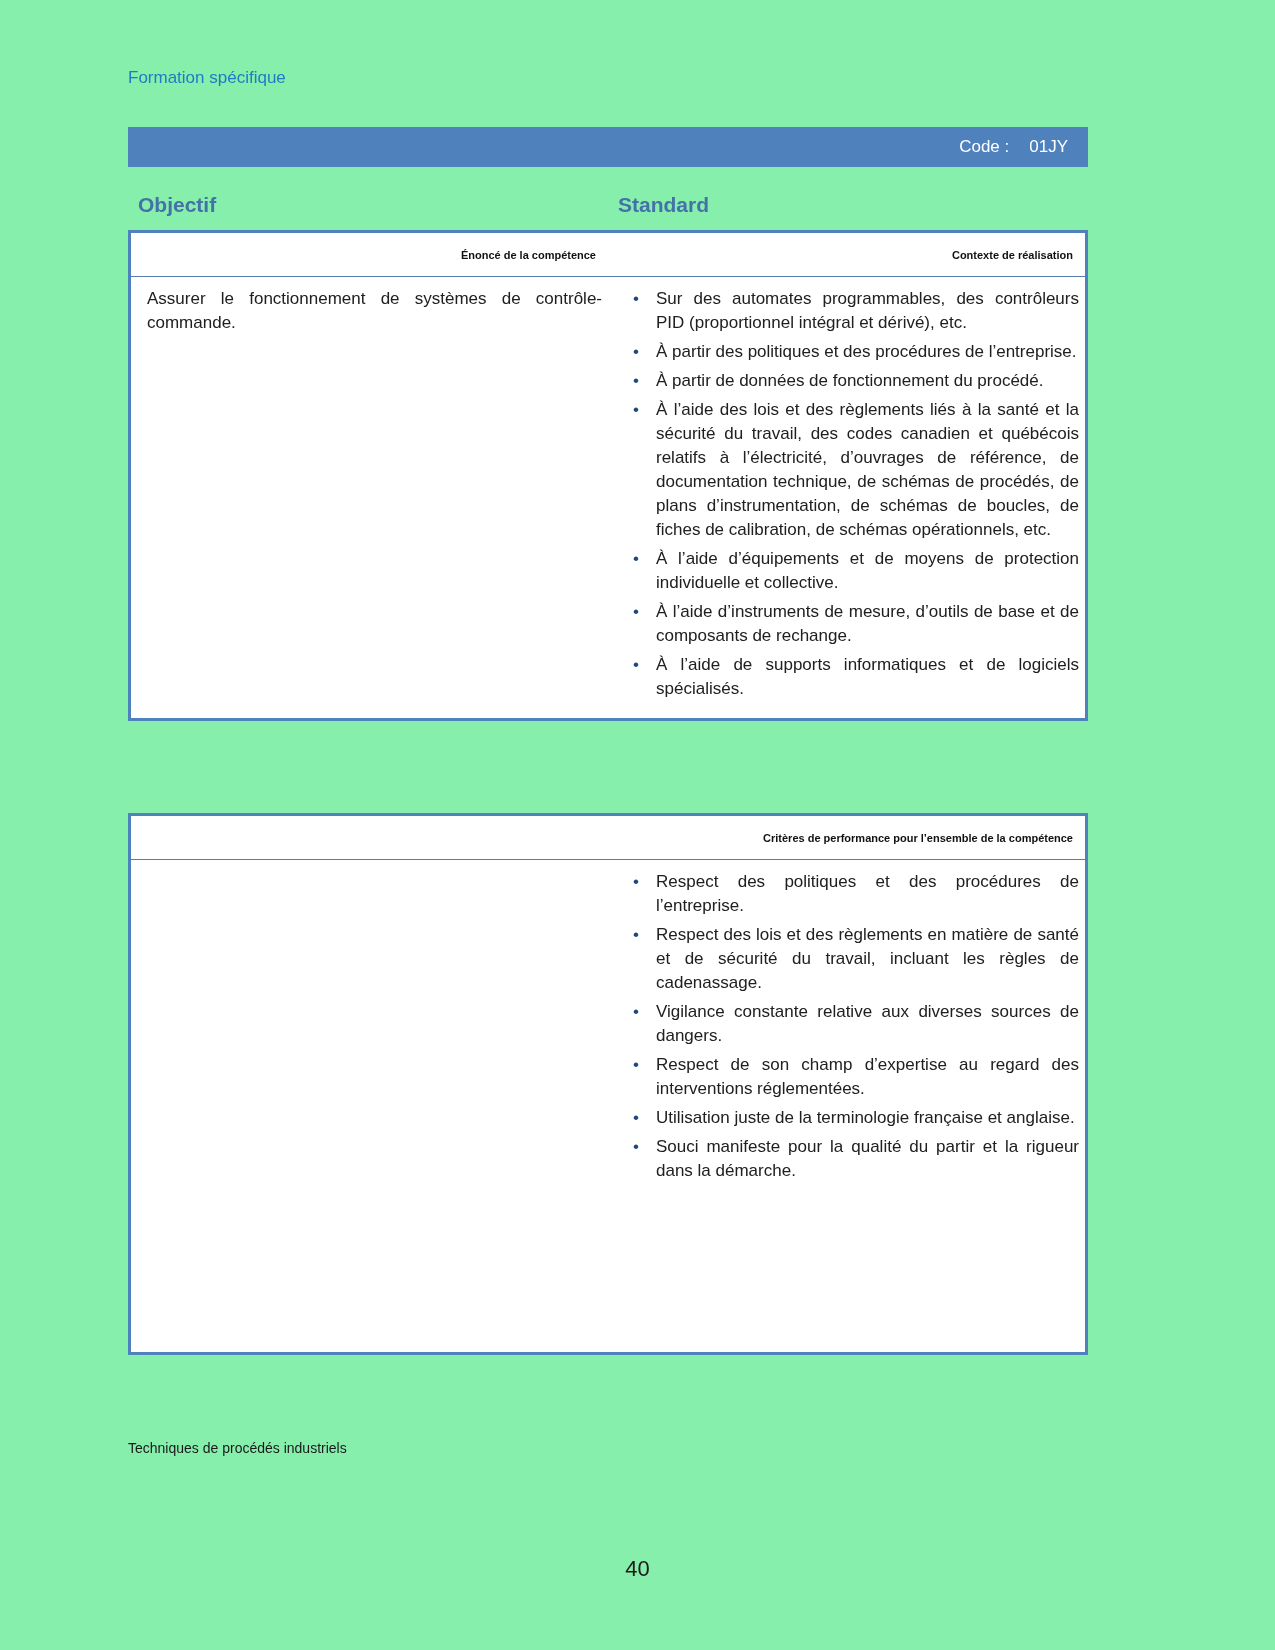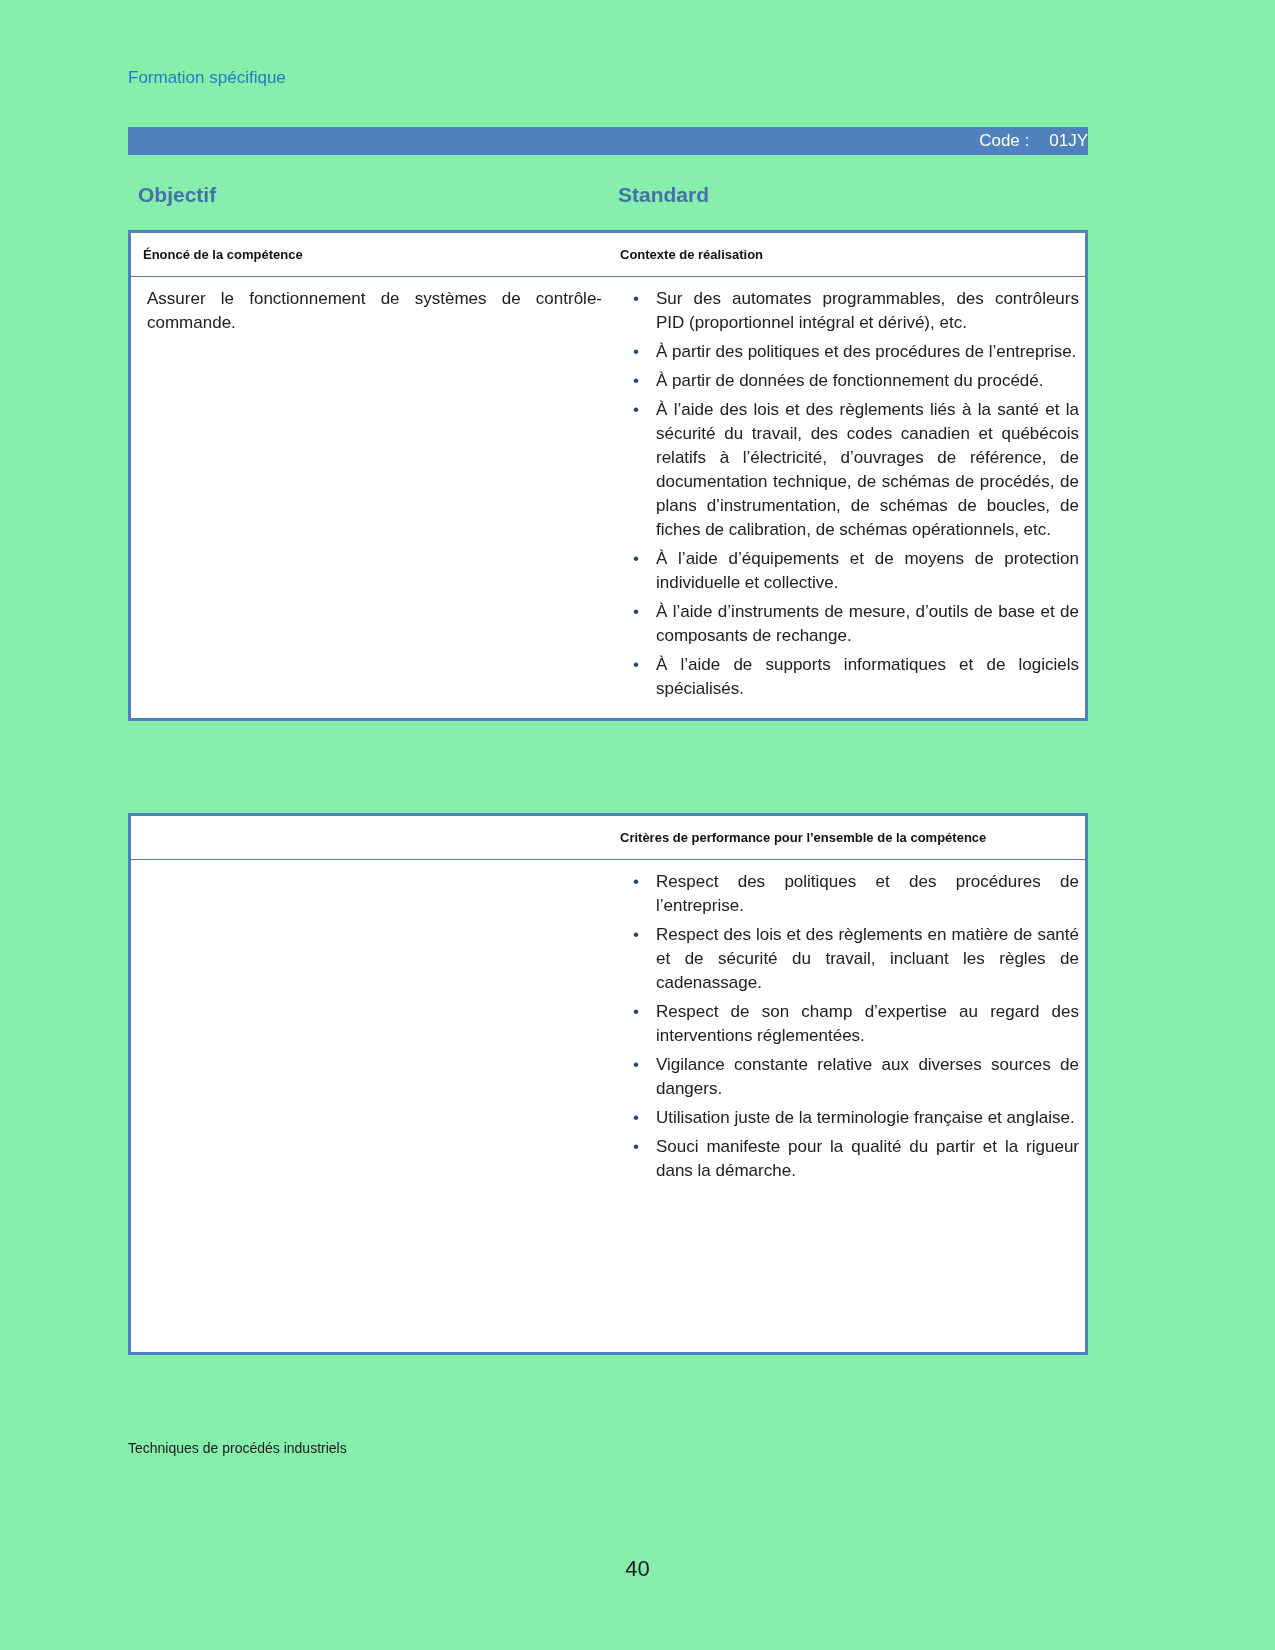--- a/index.html
+++ b/index.html
@@ -13,54 +13,56 @@
   }
   .content { position:absolute; left:128px; top:0; width:960px; }
 
   .section-label {
     position:absolute; top:68px; left:0;
     font-size:17px; color:#1F7CC4;
   }
 
   .code-bar {
     position:absolute; top:127px; left:0;
-    width:960px; height:28px;
+    width:960px; height:40px;
     background:#4F81BD;
     display:flex; align-items:center; justify-content:flex-end;
-    padding-right:0; box-sizing:border-box;
+    padding-right:20px; box-sizing:border-box;
     color:#ffffff; font-size:17px;
   }
   .code-bar .code-value { margin-left:20px; }
 
   .col-headings {
     position:absolute; top:183px; left:0; width:960px;
     display:grid; grid-template-columns:1fr 1fr;
   }
   .col-heading {
     font-size:21px; font-weight:bold; color:#4472A8;
     padding-left:10px;
+    margin-top:10px;
   }
 
   .box {
     position:absolute; left:0; width:960px;
     border:3px solid #4F81BD;
     box-sizing:border-box;
     background:#ffffff;
   }
   .box-competence { top:230px; }
   .box-criteria  { top:813px; }
 
   .box-header {
     display:grid; grid-template-columns:1fr 1fr;
     border-bottom:1px solid #5A7CA8;
   }
   .box-header .cell {
     padding:10px 12px 9px 12px;
-    font-size:13px; font-weight:bold; color:#111111;
+    font-size:11px; font-weight:bold; color:#111111;
     line-height:24px;
+    text-align:right;
   }
   .box-body {
     display:grid; grid-template-columns:1fr 1fr;
   }
   .box-body .cell {
     padding:10px 6px 12px 16px;
     font-size:17px; line-height:24px;
   }
   .criteria-body { min-height:492px; }
 
@@ -131,22 +133,22 @@
       <div class="box-header">
         <div class="cell"></div>
         <div class="cell">Critères de performance pour l’ensemble de la compétence</div>
       </div>
       <div class="box-body criteria-body">
         <div class="cell"></div>
         <div class="cell">
           <ul class="bullets">
               <li>Respect des politiques et des procédures de l’entreprise.</li>
               <li>Respect des lois et des règlements en matière de santé et de sécurité du travail, incluant les règles de cadenassage.</li>
+              <li>Vigilance constante relative aux diverses sources de dangers.</li>
               <li>Respect de son champ d’expertise au regard des interventions réglementées.</li>
-              <li>Vigilance constante relative aux diverses sources de dangers.</li>
               <li>Utilisation juste de la terminologie française et anglaise.</li>
               <li>Souci manifeste pour la qualité du partir et la rigueur dans la démarche.</li>
             </ul>
         </div>
       </div>
     </div>
 
   </div>
 
   <div class="footer-left">Techniques de procédés industriels</div>

